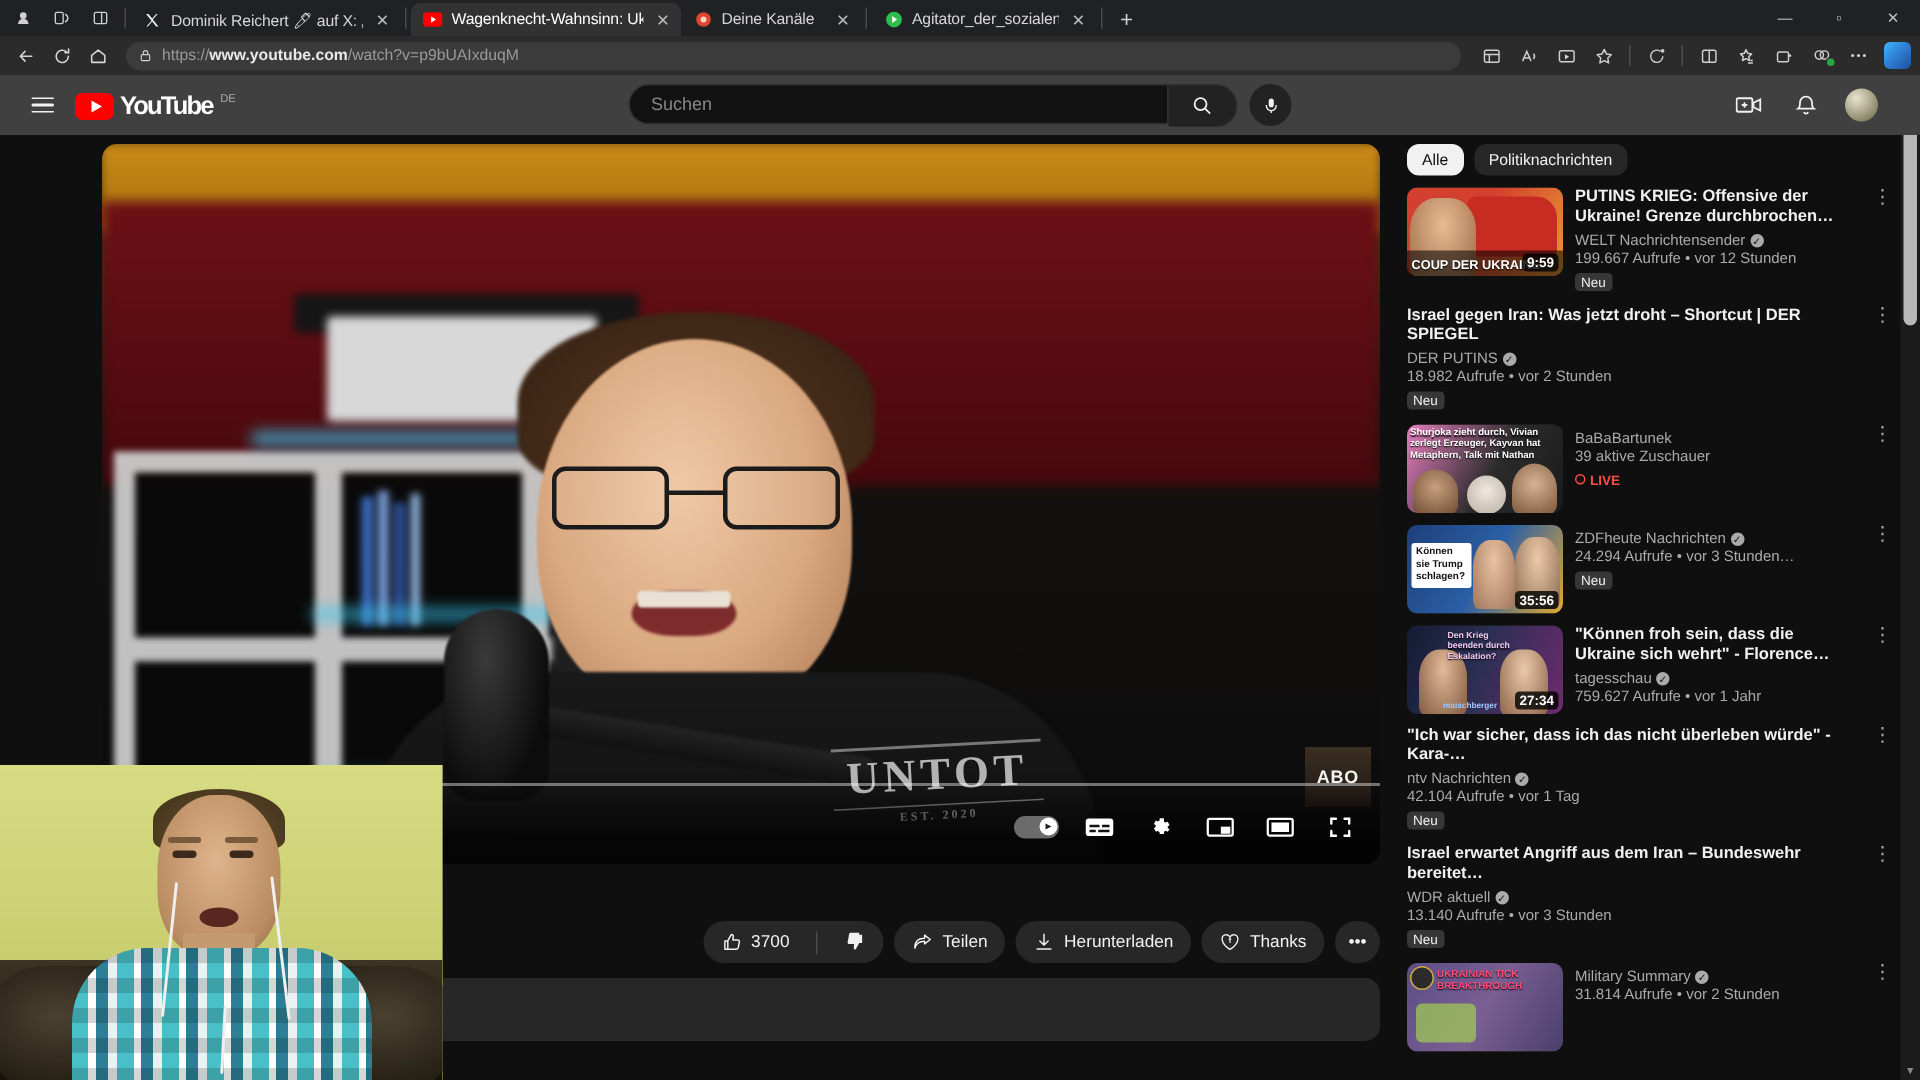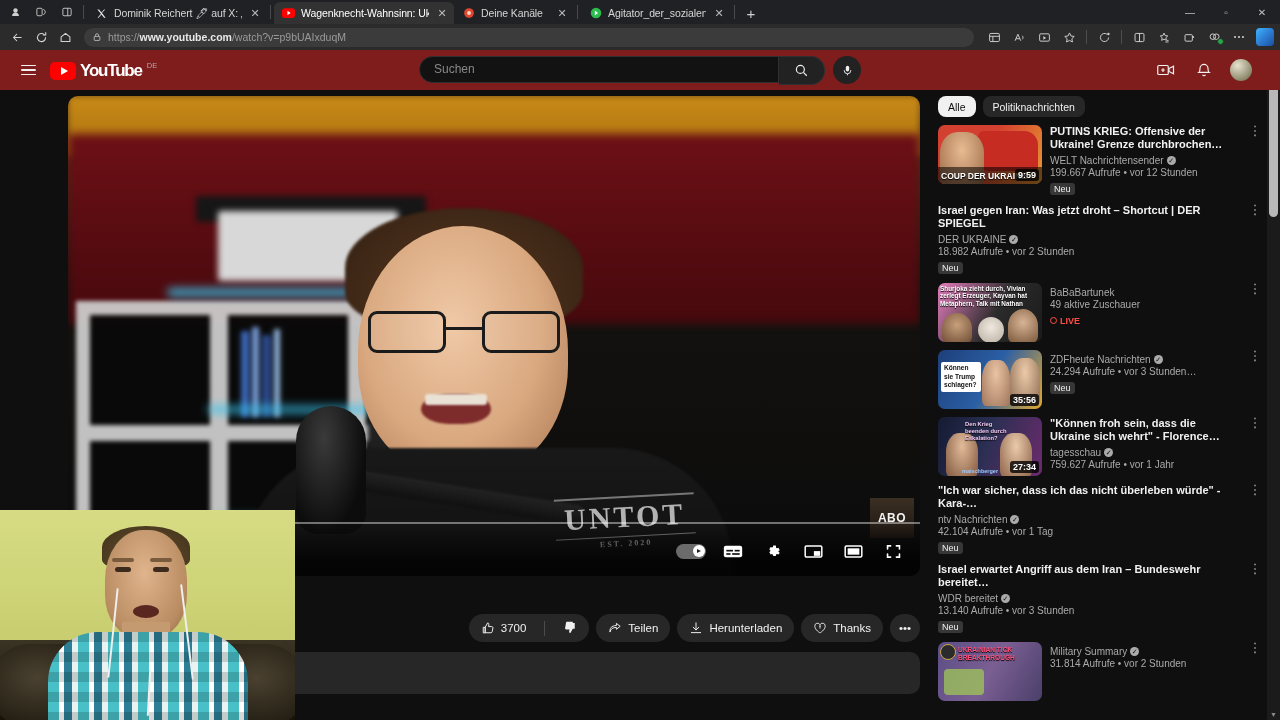--- a/index.html
+++ b/index.html
@@ -74,21 +74,21 @@
   .badge-dot {
     position: absolute; right: 2px; bottom: 2px; width: 7px; height: 7px;
     border-radius: 50%; background: #28a745; border: 1px solid #2b2b2b;
   }
 
   
   .yt { flex: 1 1 auto; background: #0f0f0f; position: relative; overflow: hidden; }
 
   .yt-header {
     height: 40px; display: flex; align-items: center; padding: 0 12px;
-    background: #7f1d1d; position: relative; z-index: 5;
+    background: #404040; position: relative; z-index: 5;
   }
   .hamburger { width: 32px; height: 32px; display: flex; flex-direction: column;
     align-items: center; justify-content: center; gap: 3px; margin-right: 6px; }
   .hamburger span { display: block; width: 15px; height: 1.6px; background: #f1f1f1; border-radius: 1px;}
   .yt-logo { display: flex; align-items: flex-start; gap: 4px; }
   .yt-play {
     width: 26px; height: 18px; background: #ff0000; border-radius: 5px;
     display: flex; align-items: center; justify-content: center; margin-top: 1px;
   }
   .yt-play i {
@@ -714,42 +714,42 @@
             <div class="vstats">199.667 Aufrufe  •  vor 12 Stunden</div>
             <div class="tag-neu">Neu</div>
           </div>
           <div class="kebab">⋮</div>
         </div>
 
         <div class="vrow">
           <div class="vmeta">
             <div class="vtitle">Israel gegen Iran: Was jetzt droht – Shortcut | DER SPIEGEL</div>
             <div class="vchan">
-              <span>DER UKRAINE</span>
+              <span>DER PUTINS</span>
               <span class="verified">✓</span>
             </div>
             <div class="vstats">18.982 Aufrufe  •  vor 2 Stunden</div>
             <div class="tag-neu">Neu</div>
           </div>
           <div class="kebab">⋮</div>
         </div>
 
         <div class="vrow">
           <div class="thumb">
             <div class="th-map" style="background:linear-gradient(120deg,#e87fc0 0%,#2b2b2b 55%,#1a1a1a 100%)"></div>
             <div style="position:absolute;left:4px;top:30px;width:30px;height:30px;background:radial-gradient(circle at 50% 40%,#c7a07c,#6d4a33);border-radius:50% 50% 20% 20%;"></div>
             <div style="position:absolute;left:40px;top:34px;width:26px;height:26px;background:radial-gradient(circle at 50% 40%,#f0e8df,#b7adA0);border-radius:50%;"></div>
             <div style="position:absolute;left:70px;top:26px;width:30px;height:34px;background:radial-gradient(circle at 50% 40%,#d6b495,#7a5539);border-radius:50% 50% 20% 20%;"></div>
             <div class="th-cap" style="top:2px;bottom:auto;left:2px;font-size:6.4px;line-height:7.4px;color:#fff;font-weight:800;width:98px;">Shurjoka zieht durch, Vivian zerlegt Erzeuger, Kayvan hat Metaphern, Talk mit Nathan</div>
           </div>
           <div class="vmeta">
             <div class="vchan">
               <span>BaBaBartunek</span>
             </div>
-            <div class="vstats">49 aktive Zuschauer</div>
+            <div class="vstats">39 aktive Zuschauer</div>
             <div class="tag-live">
               <span class="dotlive"></span>
               <span>LIVE</span>
             </div>
           </div>
           <div class="kebab">⋮</div>
         </div>
 
         <div class="vrow">
           <div class="thumb">
@@ -800,21 +800,21 @@
             <div class="vstats">42.104 Aufrufe  •  vor 1 Tag</div>
             <div class="tag-neu">Neu</div>
           </div>
           <div class="kebab">⋮</div>
         </div>
 
         <div class="vrow">
           <div class="vmeta">
             <div class="vtitle">Israel erwartet Angriff aus dem Iran – Bundeswehr bereitet…</div>
             <div class="vchan">
-              <span>WDR bereitet</span>
+              <span>WDR aktuell</span>
               <span class="verified">✓</span>
             </div>
             <div class="vstats">13.140 Aufrufe  •  vor 3 Stunden</div>
             <div class="tag-neu">Neu</div>
           </div>
           <div class="kebab">⋮</div>
         </div>
 
         <div class="vrow">
           <div class="thumb">

